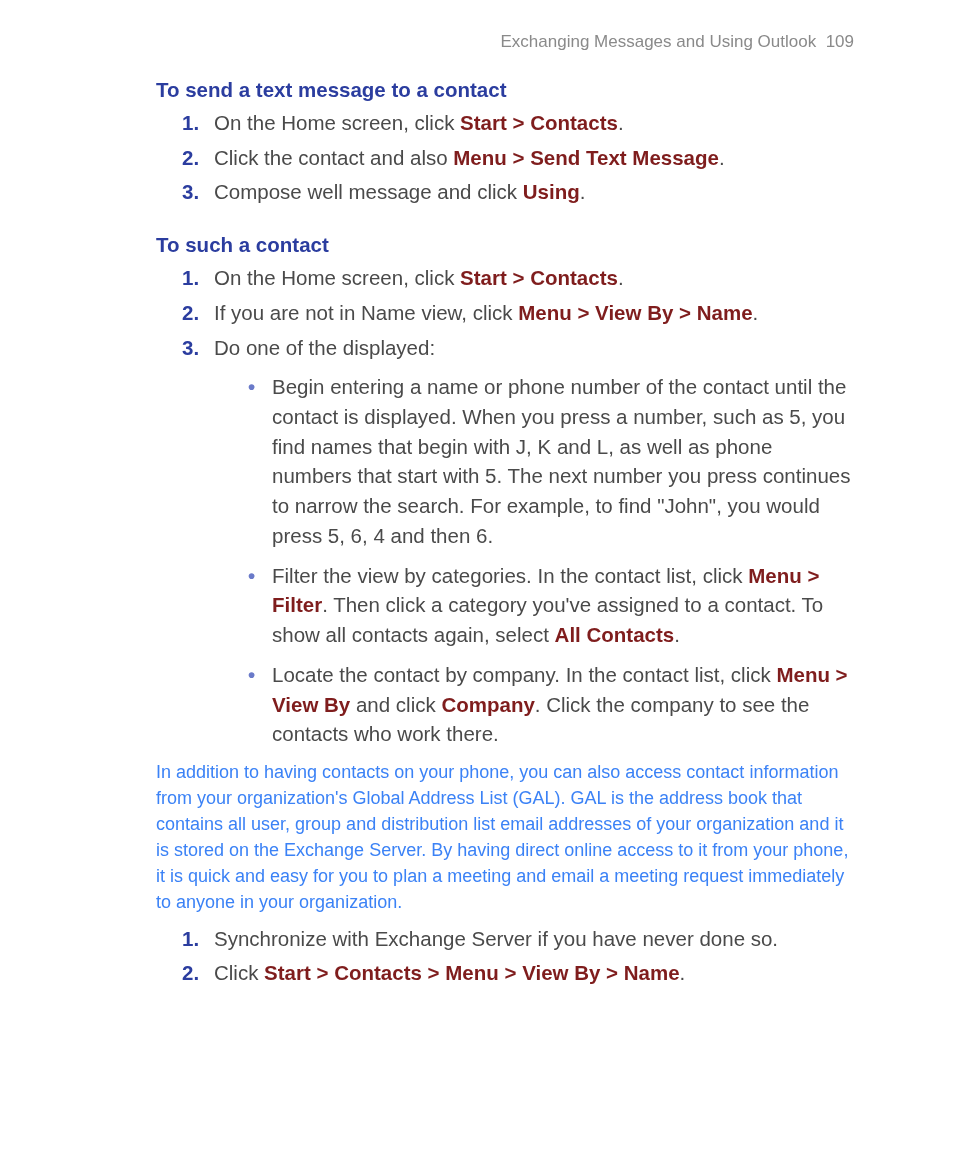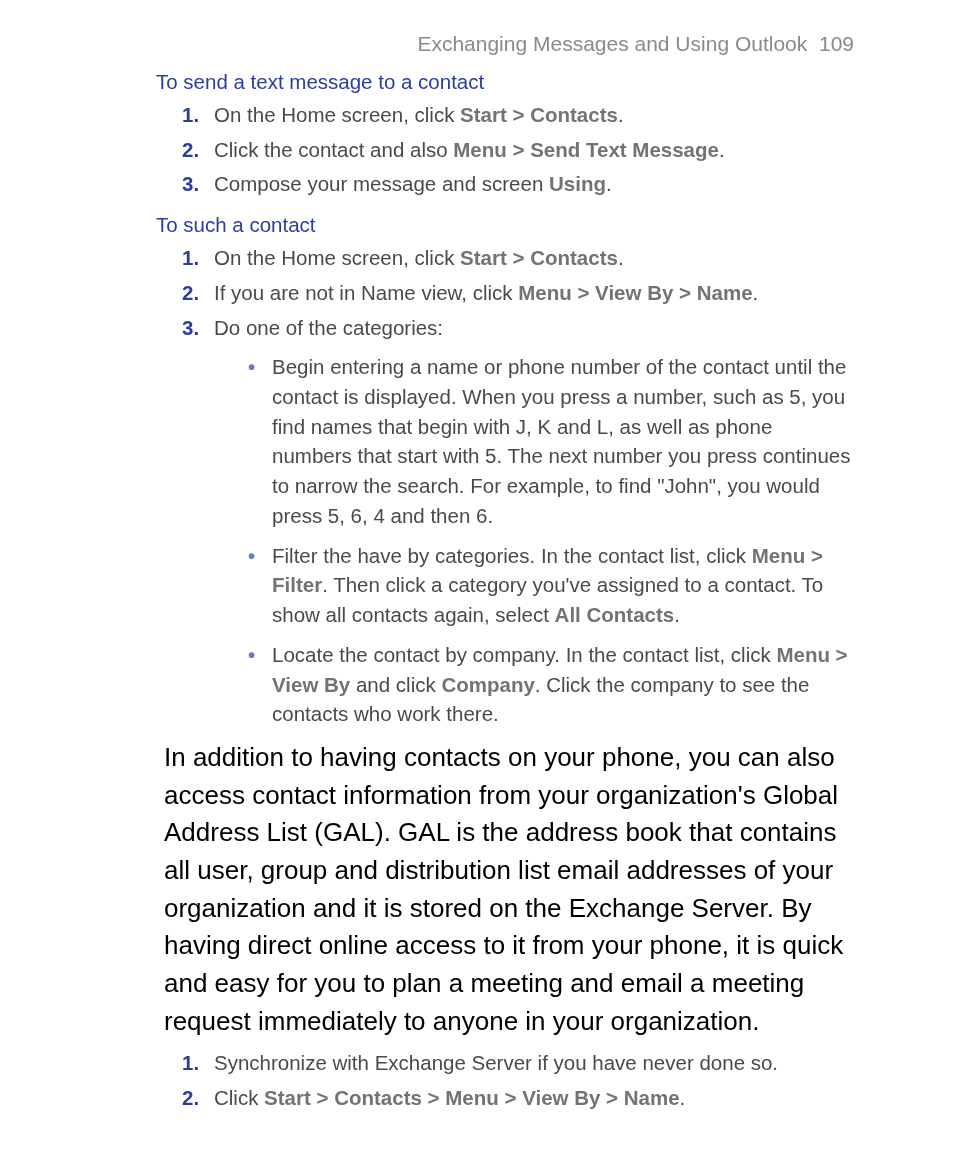--- a/index.html
+++ b/index.html
@@ -11,36 +11,36 @@
   }
   .page {
     width: 954px;
     min-height: 1173px;
     box-sizing: border-box;
     padding: 32px 100px 40px 156px;
     position: relative;
   }
   .header {
     text-align: right;
-    font-size: 21px;
+    font-size: 17px;
     color: #8a8a8a;
     margin-bottom: 14px;
   }
   .section-title {
     color: #2b3d9f;
-    font-weight: normal;
+    font-weight: bold;
     font-size: 20.5px;
-    margin-top: 14px;
+    margin-top: 26px;
     margin-bottom: 6px;
   }
   .body-text {
-    font-size: 26px;
+    font-size: 18px;
     line-height: 1.45;
-    color: #000000;
-    margin: 8px 8px;
+    color: #3b82f6;
+    margin: 8px 0;
   }
   ol.numbered {
     list-style: none;
     padding: 0;
     margin: 0 0 0 26px;
   }
   ol.numbered > li {
     position: relative;
     padding-left: 32px;
     font-size: 20.5px;
@@ -68,47 +68,47 @@
     margin: 10px 0;
     color: #4a4a4a;
   }
   .bullet-dot {
     position: absolute;
     left: 0;
     top: 0;
     color: #6a7ac9;
     font-weight: bold;
   }
-  b { font-weight: bold; color: #737373; }
+  b { font-weight: bold; color: #7f1d1d; }
   .tight { margin-top: 2px; }
 </style>
 </head>
 <body>
 
 <div class="page">
 
   <div class="header">
     <span>Exchanging Messages and Using Outlook</span>&nbsp;&nbsp;<span>109</span>
   </div>
 
   <div class="section-title">To send a text message to a contact</div>
   <ol class="numbered">
     <li><span class="num">1.</span><span>On the Home screen, click </span><b>Start &gt; Contacts</b><span>.</span></li>
     <li><span class="num">2.</span><span>Click the contact and also </span><b>Menu &gt; Send Text Message</b><span>.</span></li>
-    <li><span class="num">3.</span><span>Compose your message and screen </span><b>Using</b><span>.</span></li>
+    <li><span class="num">3.</span><span>Compose well message and click </span><b>Using</b><span>.</span></li>
   </ol>
 
   <div class="section-title">To such a contact</div>
   <ol class="numbered">
     <li><span class="num">1.</span><span>On the Home screen, click </span><b>Start &gt; Contacts</b><span>.</span></li>
     <li><span class="num">2.</span><span>If you are not in Name view, click </span><b>Menu &gt; View By &gt; Name</b><span>.</span></li>
-    <li><span class="num">3.</span><span>Do one of the categories:</span>
+    <li><span class="num">3.</span><span>Do one of the displayed:</span>
       <ul class="bulleted">
         <li><span class="bullet-dot">•</span><span>Begin entering a name or phone number of the contact until the contact is displayed. When you press a number, such as 5, you find names that begin with J, K and L, as well as phone numbers that start with 5. The next number you press continues to narrow the search. For example, to find "John", you would press 5, 6, 4 and then 6.</span></li>
-        <li><span class="bullet-dot">•</span><span>Filter the have by categories. In the contact list, click </span><b>Menu &gt; Filter</b><span>. Then click a category you've assigned to a contact. To show all contacts again, select </span><b>All Contacts</b><span>.</span></li>
+        <li><span class="bullet-dot">•</span><span>Filter the view by categories. In the contact list, click </span><b>Menu &gt; Filter</b><span>. Then click a category you've assigned to a contact. To show all contacts again, select </span><b>All Contacts</b><span>.</span></li>
         <li><span class="bullet-dot">•</span><span>Locate the contact by company. In the contact list, click </span><b>Menu &gt; View By</b><span> and click </span><b>Company</b><span>. Click the company to see the contacts who work there.</span></li>
       </ul>
     </li>
   </ol>
 
   <div class="body-text tight">In addition to having contacts on your phone, you can also access contact information from your organization's Global Address List (GAL). GAL is the address book that contains all user, group and distribution list email addresses of your organization and it is stored on the Exchange Server. By having direct online access to it from your phone, it is quick and easy for you to plan a meeting and email a meeting request immediately to anyone in your organization.</div>
   <ol class="numbered">
     <li><span class="num">1.</span><span>Synchronize with Exchange Server if you have never done so.</span></li>
     <li><span class="num">2.</span><span>Click </span><b>Start &gt; Contacts &gt; Menu &gt; View By &gt; Name</b><span>.</span></li>
   </ol>

